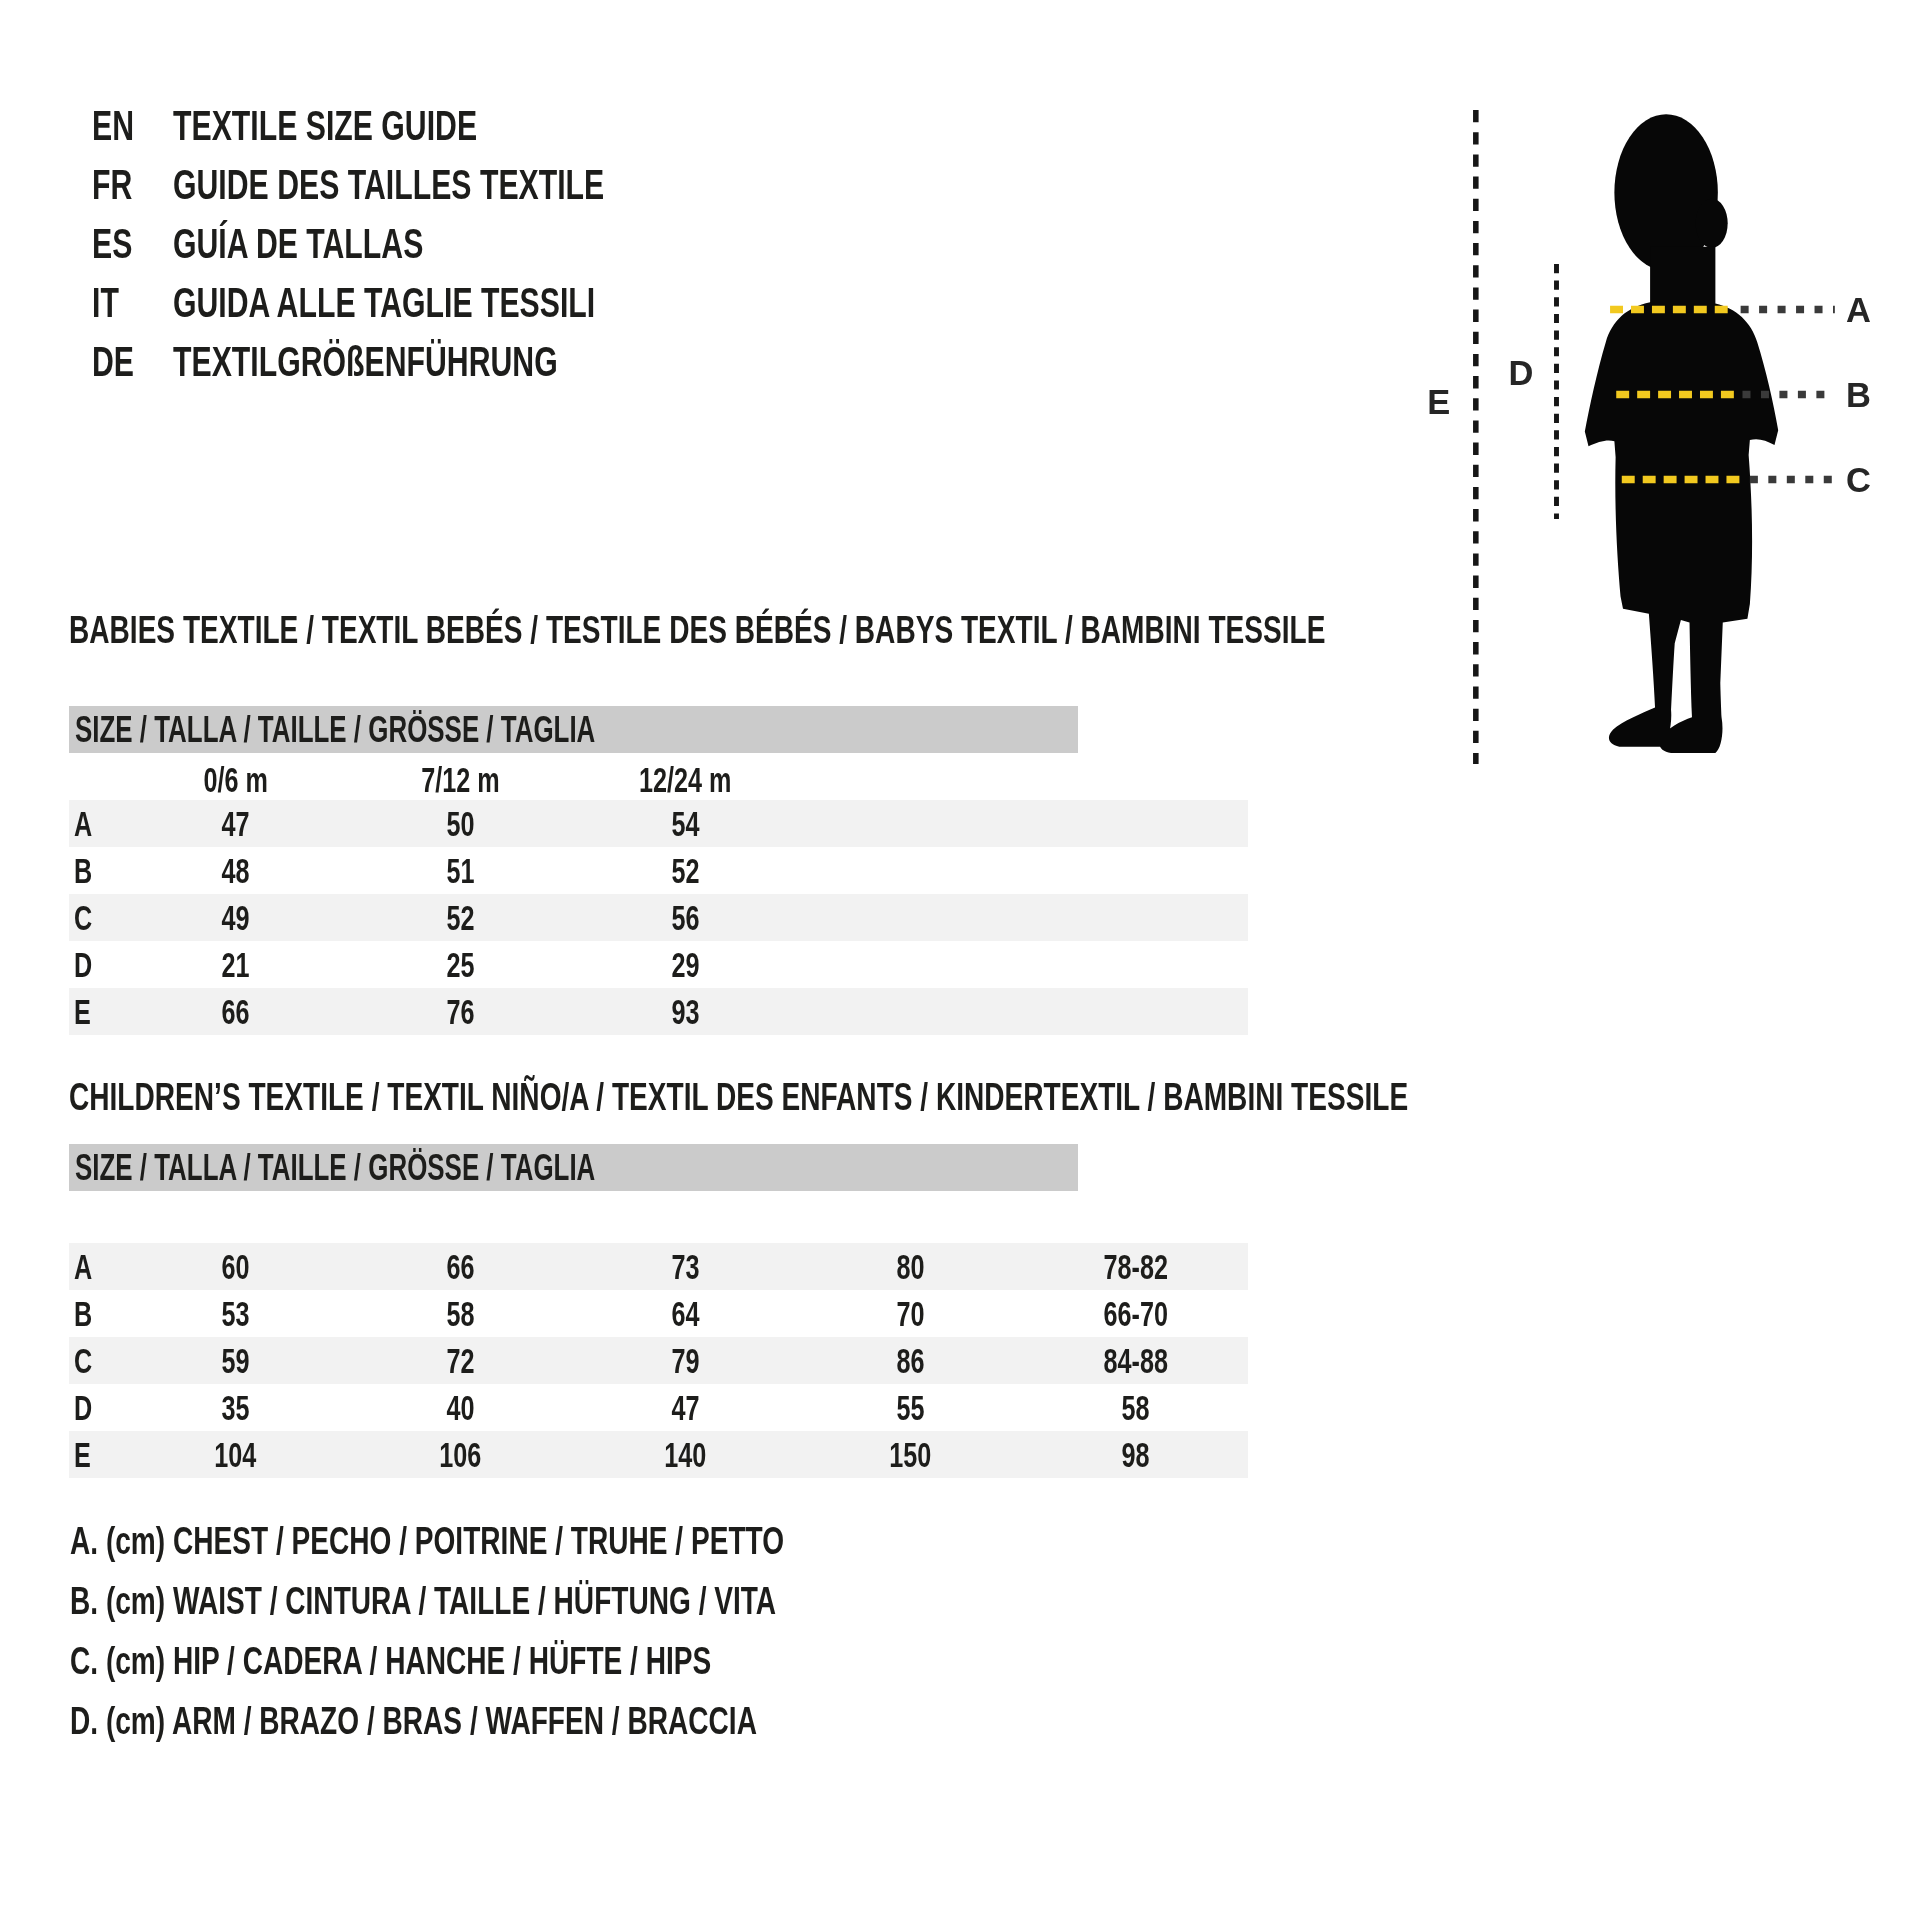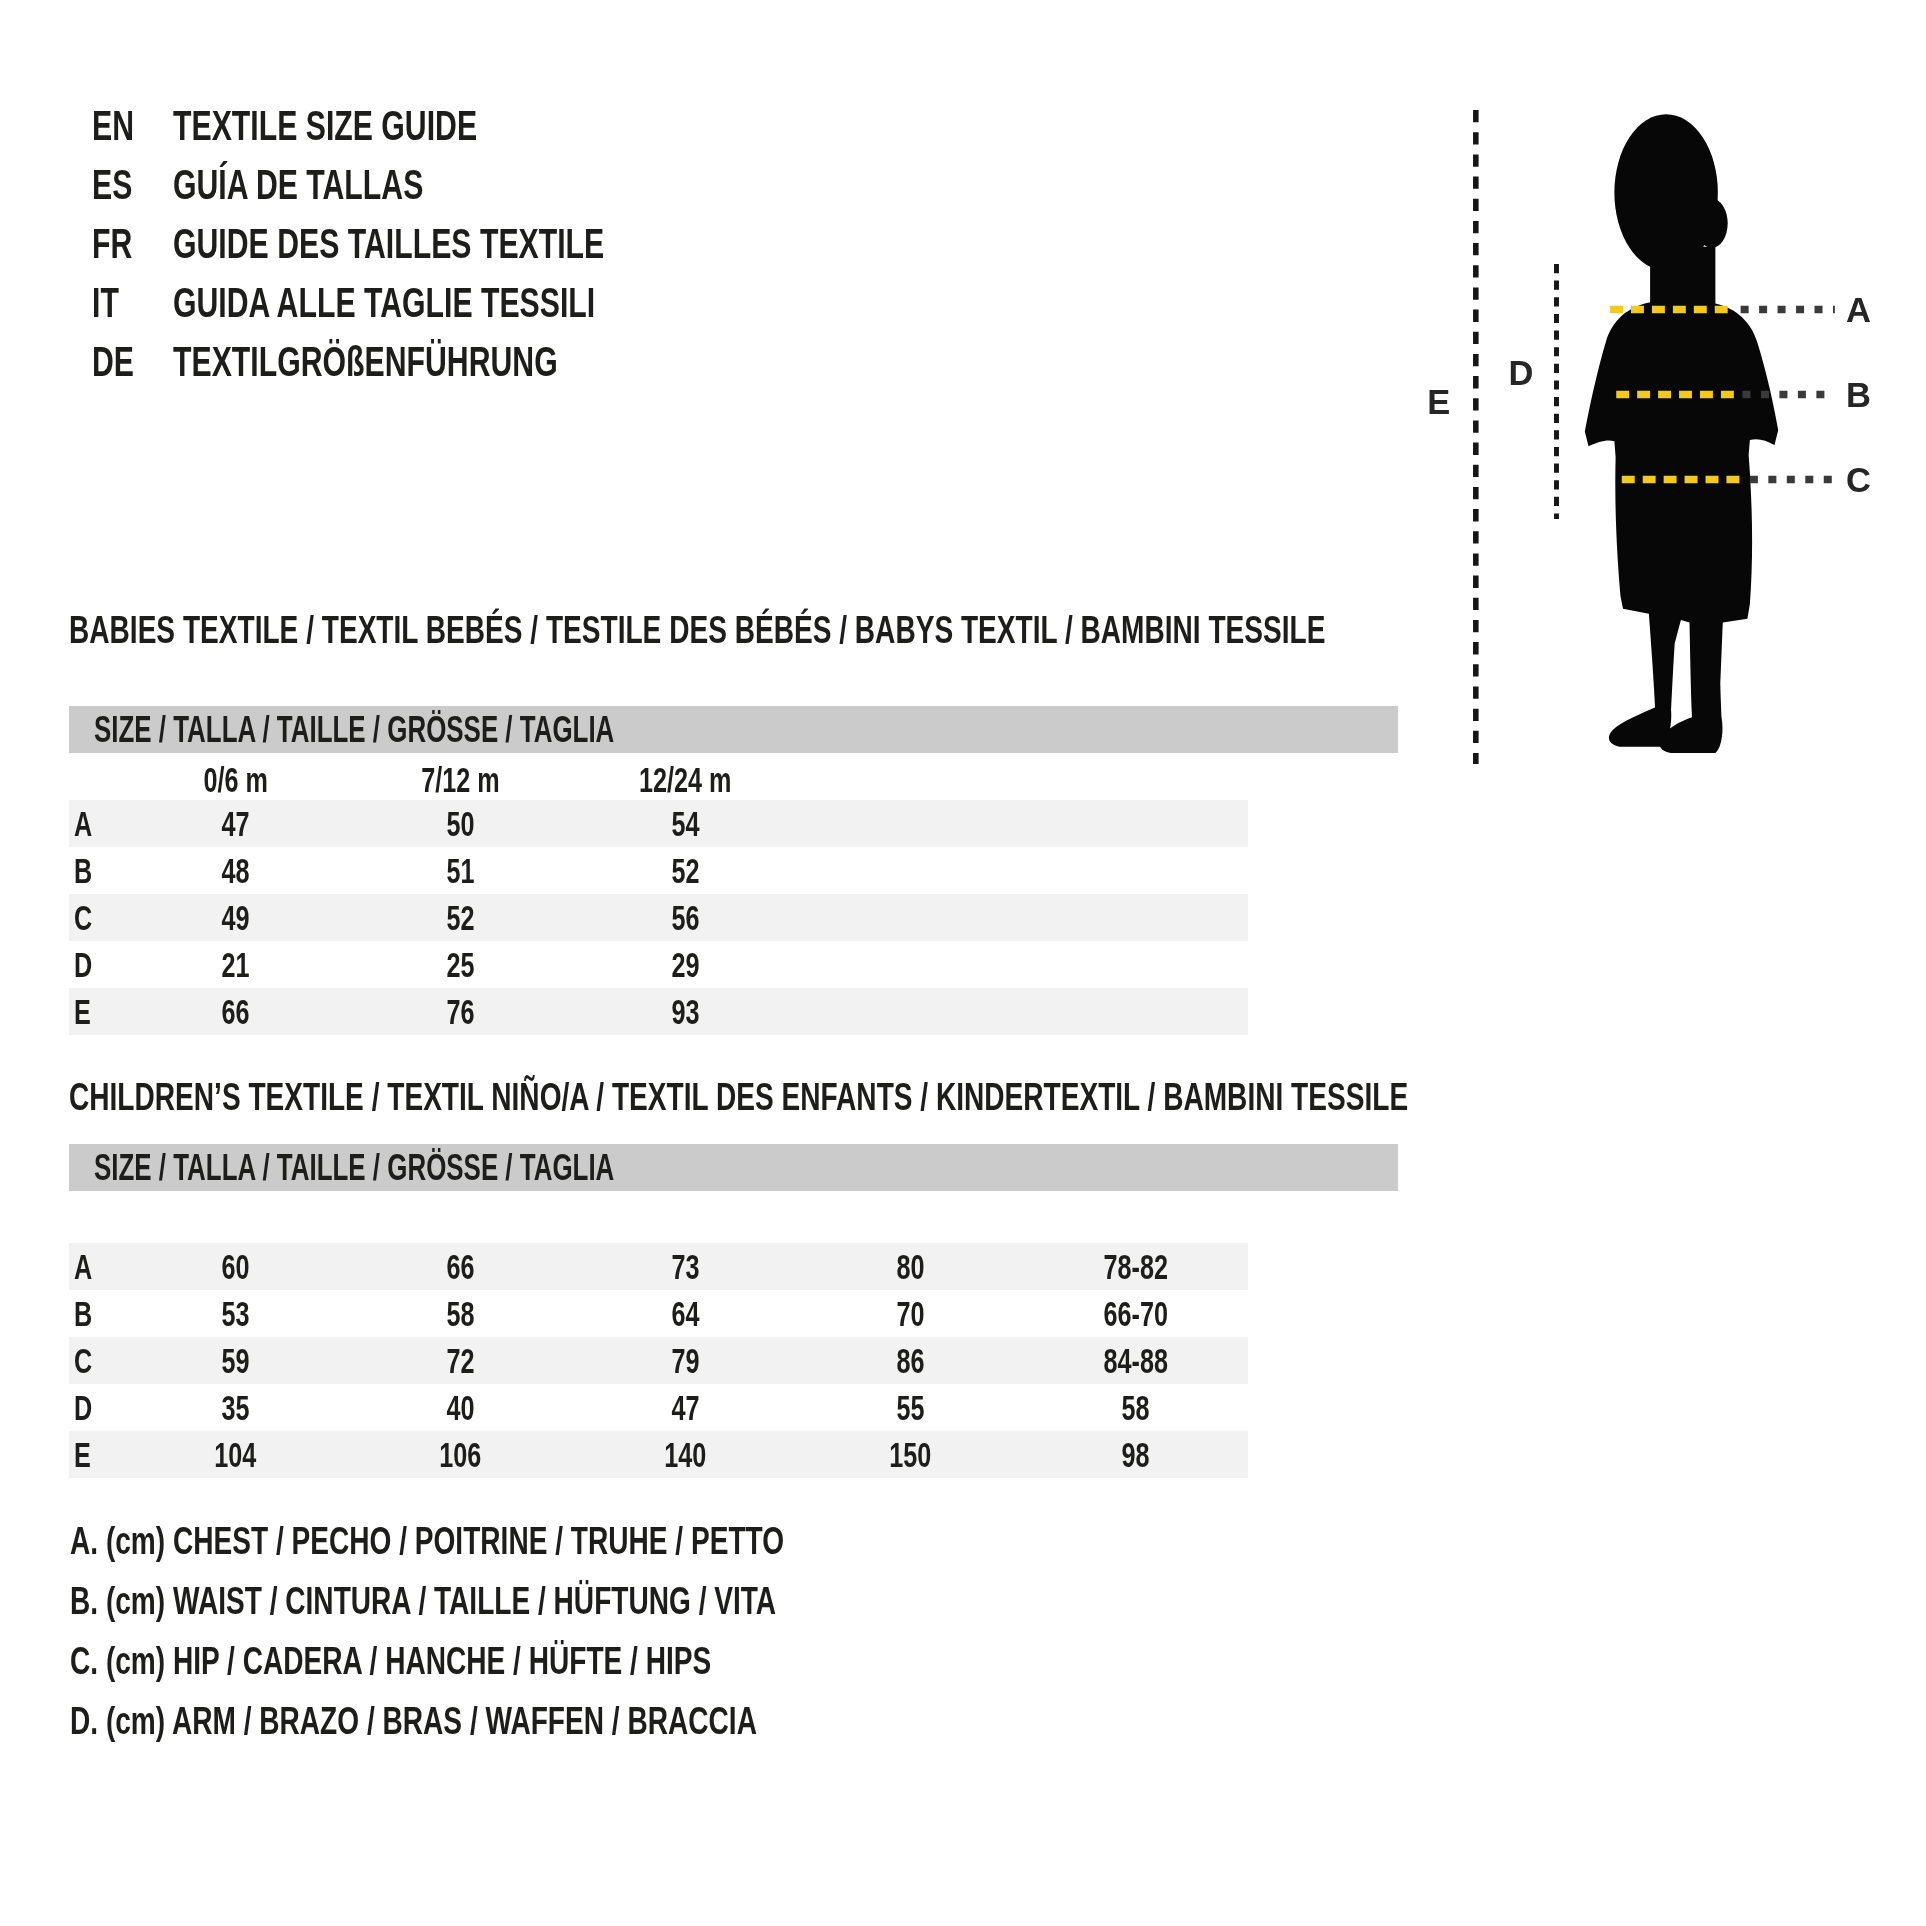--- a/index.html
+++ b/index.html
@@ -19,23 +19,23 @@
   .lang-code { width:81px; flex:0 0 auto; }
   .lang-title { flex:0 0 auto; }
 
   
   .heading { position:absolute; left:69px; height:52px; line-height:52px; font-size:39px; font-weight:700; }
   .heading-babies   { top:604px; }
   .heading-children { top:1071px; }
 
   
   .sizebar {
-    position:absolute; left:69px; width:1329px; height:47px;
+    position:absolute; left:69px; width:1009px; height:47px;
     background:#cbcbcb; line-height:47px; font-size:36px; font-weight:700;
-    padding-left:25px; box-sizing:border-box;
+    padding-left:6px; box-sizing:border-box;
   }
   .sizebar-babies   { top:706px; }
   .sizebar-children { top:1144px; }
 
   
   .tbl { position:absolute; left:69px; }
   .tbl-babies-head   { top:753px; }
   .tbl-babies-rows   { top:800px; }
   .tbl-children-head { top:1190px; }
   .tbl-children-rows { top:1243px; }
@@ -61,26 +61,26 @@
 <body>
 
 <div class="page">
 
   <div class="langs">
     <div class="lang-row">
       <div class="lang-code"><span class="cx">EN</span></div>
       <div class="lang-title"><span class="cx">TEXTILE SIZE GUIDE</span></div>
     </div>
     <div class="lang-row">
+      <div class="lang-code"><span class="cx">FR</span></div>
+      <div class="lang-title"><span class="cx">GUIDE DES TAILLES TEXTILE</span></div>
+    </div>
+    <div class="lang-row">
       <div class="lang-code"><span class="cx">ES</span></div>
       <div class="lang-title"><span class="cx">GUÍA DE TALLAS</span></div>
-    </div>
-    <div class="lang-row">
-      <div class="lang-code"><span class="cx">FR</span></div>
-      <div class="lang-title"><span class="cx">GUIDE DES TAILLES TEXTILE</span></div>
     </div>
     <div class="lang-row">
       <div class="lang-code"><span class="cx">IT</span></div>
       <div class="lang-title"><span class="cx">GUIDA ALLE TAGLIE TESSILI</span></div>
     </div>
     <div class="lang-row">
       <div class="lang-code"><span class="cx">DE</span></div>
       <div class="lang-title"><span class="cx">TEXTILGRÖßENFÜHRUNG</span></div>
     </div>
   </div>

